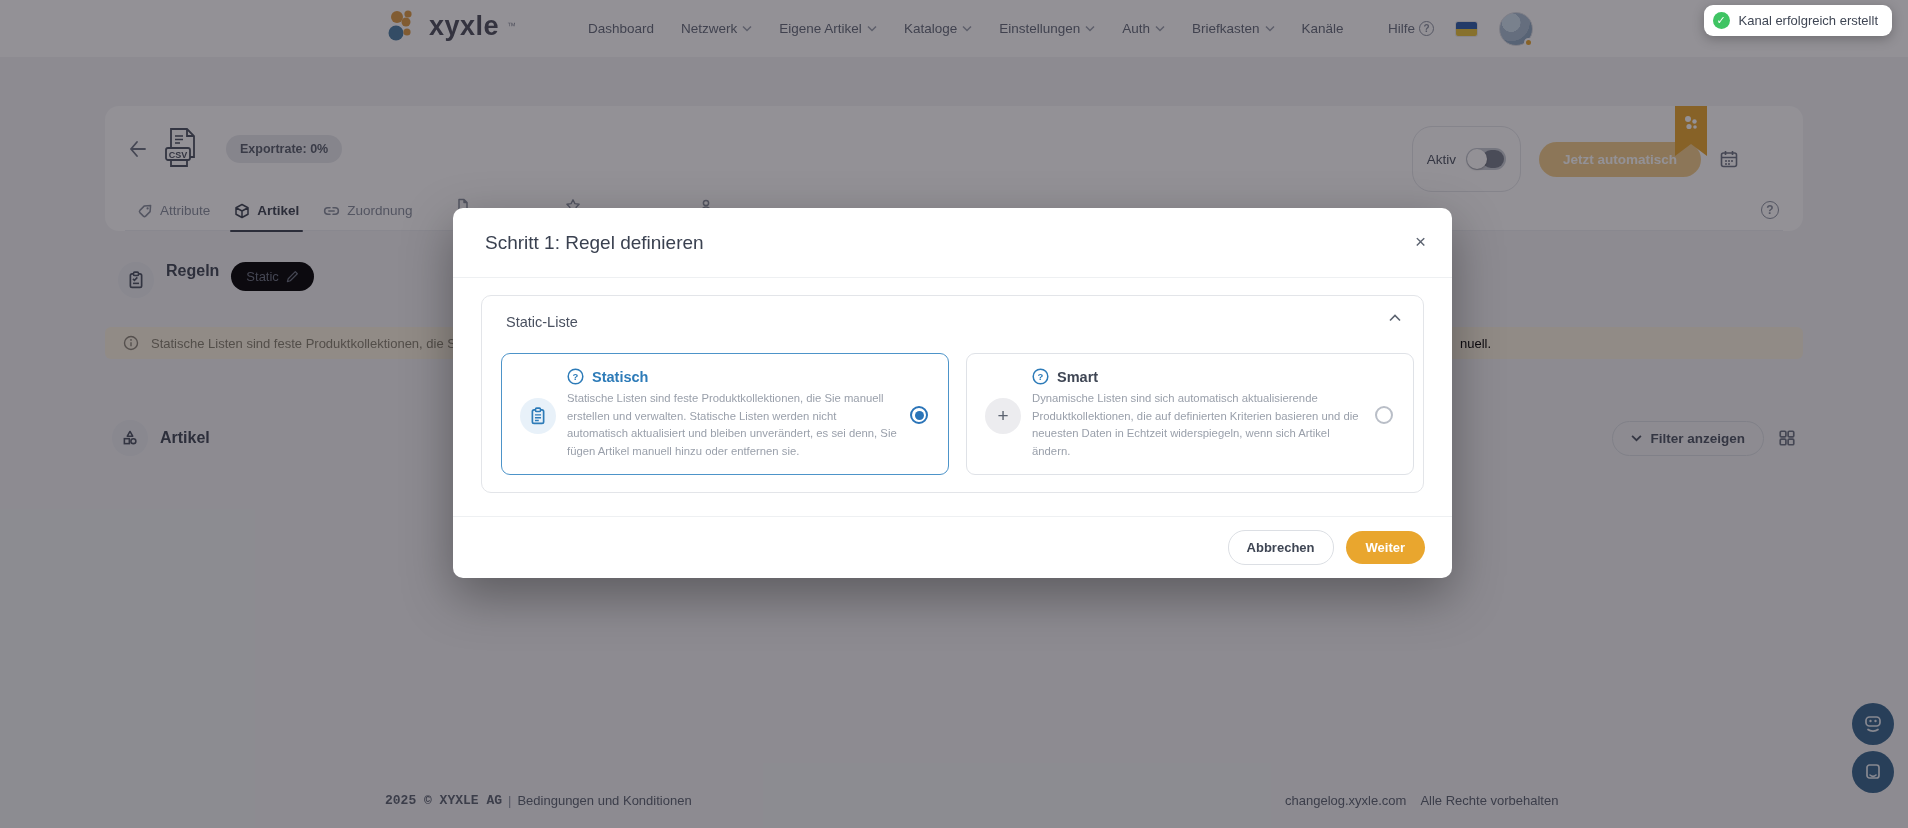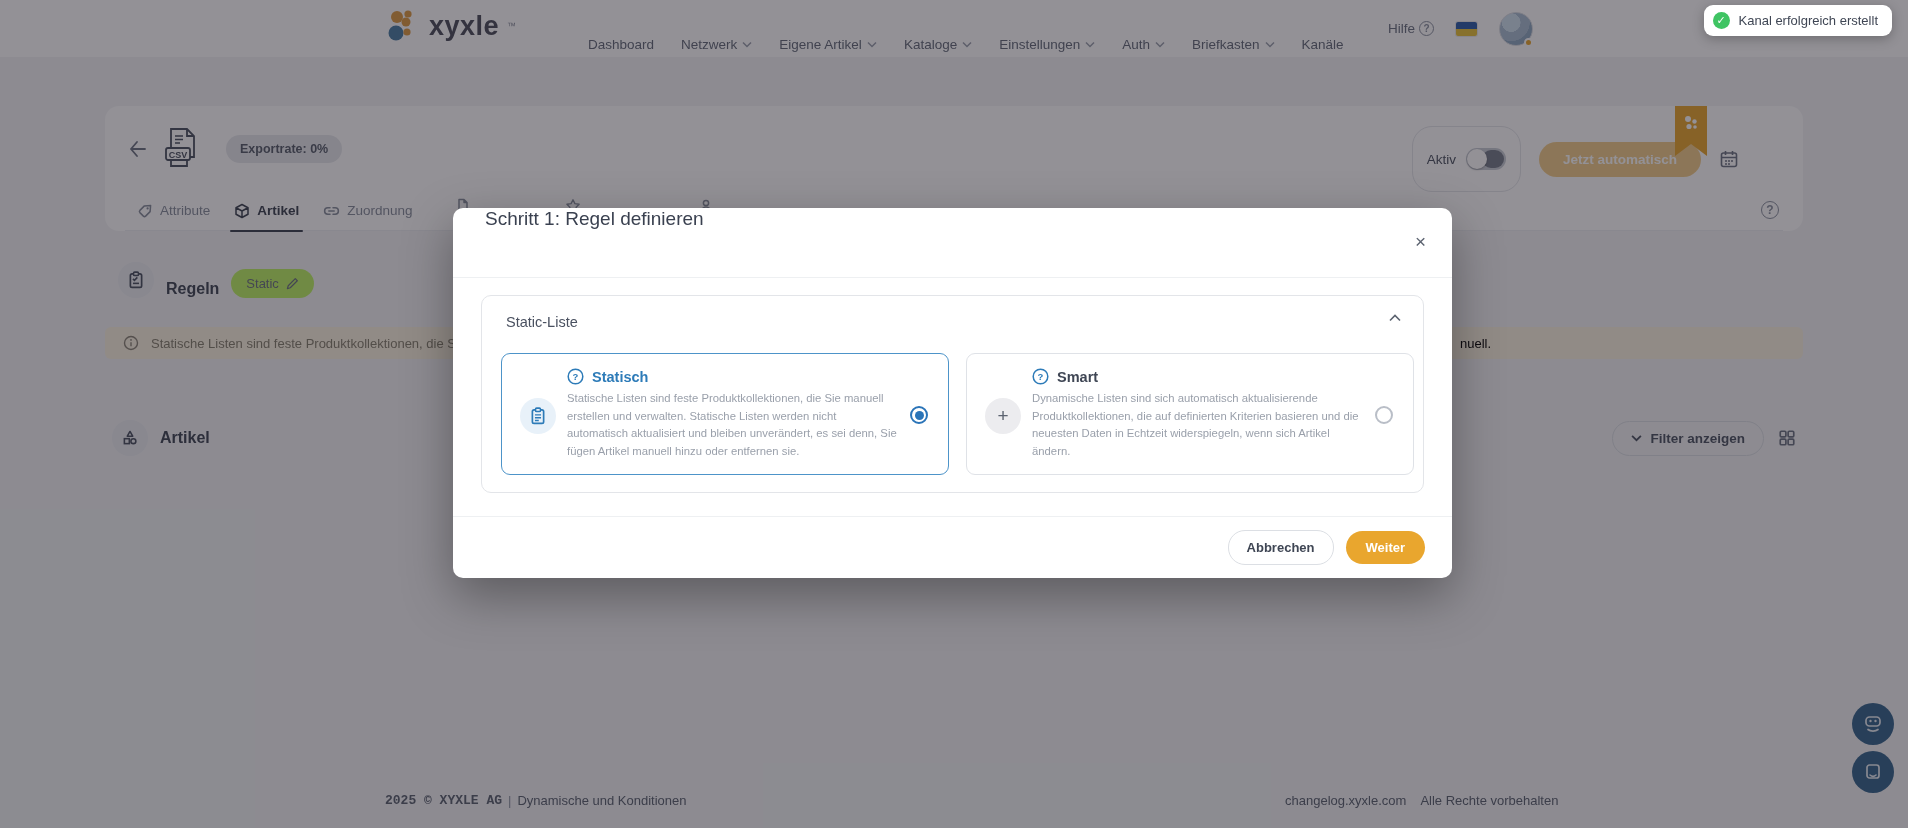--- a/index.html
+++ b/index.html
@@ -12,21 +12,21 @@
   *{margin:0;padding:0;box-sizing:border-box;font-family:"Liberation Sans",sans-serif;}
   html,body{width:1908px;height:828px;}
   body{position:relative;overflow:hidden;background:#f3f4f6;}
   svg{display:block;}
 
   
   .navbar{position:absolute;left:0;top:0;width:1908px;height:57px;background:#ffffff;display:flex;align-items:center;z-index:1;}
   .brand{position:absolute;left:385px;top:8px;display:flex;align-items:center;gap:8px;}
   .brand-name{font-size:27px;font-weight:700;color:#4c4f5c;letter-spacing:.5px;}
   .brand-tm{font-size:9px;color:#8a8f9c;vertical-align:top;}
-  .nav-menu{position:absolute;left:588px;top:16px;height:57px;display:flex;align-items:center;gap:27px;}
+  .nav-menu{position:absolute;left:588px;top:0;height:57px;display:flex;align-items:center;gap:27px;}
   .nav-item{display:flex;align-items:center;gap:5px;font-size:13.5px;color:#646b7a;cursor:pointer;white-space:nowrap;}
   .nav-chevron{color:#9aa0ad;}
   .nav-right{position:absolute;right:375px;top:0;height:57px;display:flex;align-items:center;gap:22px;}
   .help-link{display:flex;align-items:center;gap:4px;font-size:13.5px;color:#6a7180;}
   .qcircle{width:15px;height:15px;border:1.4px solid #8b92a0;border-radius:50%;font-size:10px;color:#8b92a0;display:flex;align-items:center;justify-content:center;font-weight:700;}
   .flag{width:21px;height:14px;border-radius:2px;overflow:hidden;box-shadow:0 0 0 1px rgba(0,0,0,.08);}
   .flag .b{height:7px;background:#2d5ea8;}
   .flag .y{height:7px;background:#e8c23a;}
   .avatar{width:34px;height:34px;border-radius:50%;background:radial-gradient(circle at 35% 30%,#cfe0ef 0 30%,#a8bdd2 31% 60%,#8fa8c0 61%);position:relative;border:1px solid #d8dce2;}
   .avatar .dot{position:absolute;right:-1px;bottom:-2px;width:9px;height:9px;border-radius:50%;background:var(--accent-orange);border:2px solid #fff;}
@@ -49,24 +49,24 @@
   .pin{position:absolute;right:96px;top:0px;width:32px;height:50px;background:var(--accent-orange);clip-path:polygon(0 0,100% 0,100% 100%,50% 76%,0 100%);display:flex;justify-content:center;padding-top:9px;z-index:2;}
   
   .tabs{position:absolute;left:20px;bottom:0;height:40px;display:flex;align-items:center;width:1658px;border-bottom:1px solid #eceef1;}
   .tab{display:flex;align-items:center;gap:7px;font-size:13.5px;color:#878e9c;padding:0 12px;height:40px;cursor:pointer;position:relative;}
   .tab.active{color:#3b4250;font-weight:700;}
   .tab.active::after{content:"";position:absolute;left:8px;right:8px;bottom:-1px;height:2px;background:#3b4250;border-radius:1px;}
   .tabs-help{position:absolute;right:4px;top:10px;}
   .qcircle.lg{width:18px;height:18px;font-size:12px;}
 
   
-  .rules-row{position:absolute;left:118px;top:262px;display:flex;align-items:flex-end;gap:12px;z-index:1;}
+  .rules-row{position:absolute;left:118px;top:262px;display:flex;align-items:flex-start;gap:12px;z-index:1;}
   .icon-bubble{width:36px;height:36px;border-radius:50%;background:#eceef2;display:flex;align-items:center;justify-content:center;color:#4a5160;}
   .rules-title{font-size:16px;font-weight:700;color:#3f4654;}
-  .static-badge{display:flex;align-items:center;gap:7px;background:#bef264;color:#6b7280;font-size:13px;padding:7px 15px;border-radius:15px;cursor:pointer;}
+  .static-badge{display:flex;align-items:center;gap:7px;background:#000000;color:#6b7280;font-size:13px;padding:7px 15px;border-radius:15px;cursor:pointer;}
 
   .banner{position:absolute;left:105px;top:327px;width:1698px;height:32px;background:#fcf3e0;border-radius:6px;display:flex;align-items:center;z-index:1;overflow:hidden;}
   .banner-ico{margin-left:18px;color:#8a8577;flex:none;}
   .banner-text{margin-left:12px;font-size:13px;color:#85806f;white-space:nowrap;}
   .banner-right{position:absolute;left:1355px;font-size:13px;color:#000000;white-space:nowrap;}
 
   .articles-row{position:absolute;left:112px;top:420px;width:1684px;display:flex;align-items:center;z-index:1;}
   .articles-title{font-size:16px;font-weight:700;color:#3f4654;margin-left:12px;}
   .articles-spacer{flex:1;}
   .filter-btn{display:flex;align-items:center;gap:8px;border:1px solid #dcdfe4;border-radius:18px;padding:9px 18px;font-size:13.5px;font-weight:700;color:#4d5462;background:transparent;cursor:pointer;}
@@ -82,21 +82,21 @@
   .fab{position:absolute;left:1852px;width:42px;height:42px;border-radius:50%;background:#35648c;color:#e8eef4;display:flex;align-items:center;justify-content:center;cursor:pointer;z-index:1;}
   .fab.robot{top:703px;}
   .fab.chat{top:751px;}
 
   
   .ghost-tab{position:absolute;display:flex;align-items:center;gap:7px;color:#878e9c;z-index:1;}
 
   
   .overlay{position:absolute;inset:0;background:rgba(25,22,31,.47);z-index:50;}
   .modal{position:absolute;left:453px;top:208px;width:999px;height:370px;background:#ffffff;border-radius:10px;box-shadow:0 18px 50px rgba(0,0,0,.35);z-index:100;}
-  .modal-head{position:absolute;left:0;top:0;width:100%;height:70px;display:flex;align-items:flex-start;border-bottom:1px solid #eef0f2;}
+  .modal-head{position:absolute;left:0;top:0;width:100%;height:70px;display:flex;align-items:center;border-bottom:1px solid #eef0f2;}
   .modal-title{margin-left:32px;font-size:19px;font-weight:500;color:#3a4150;}
   .modal-close{position:absolute;right:26px;top:24px;font-size:19px;color:#5c märkte;color:#5c6370;cursor:pointer;line-height:1;}
   .section-box{position:absolute;left:28px;top:87px;width:943px;height:198px;border:1px solid #e3e5e9;border-radius:10px;}
   .section-label{position:absolute;left:24px;top:18px;font-size:14.5px;color:#4a5160;}
   .section-chevron{position:absolute;right:22px;top:18px;color:#5c6370;cursor:pointer;}
   .opt-card{position:absolute;top:57px;width:448px;height:122px;border-radius:9px;background:#fff;cursor:pointer;}
   .opt-card.selected{border:1.5px solid #4d94c9;}
   .opt-card.unselected{border:1px solid #dfe2e7;}
   .opt-card.c1{left:19px;}
   .opt-card.c2{left:484px;}
@@ -364,21 +364,21 @@
         <rect x="2" y="9" width="5" height="5" rx="1" fill="none" stroke="currentColor" stroke-width="1.5"></rect>
         <rect x="9" y="9" width="5" height="5" rx="1" fill="none" stroke="currentColor" stroke-width="1.5"></rect>
       </svg>
   </span>
 </div>
 
 <div class="footer">
   <div class="footer-left">
     <b>2025 © XYXLE AG</b>
     <span class="footer-sep">|</span>
-    <span>Dynamische und Konditionen</span>
+    <span>Bedingungen und Konditionen</span>
   </div>
   <div class="footer-right">
     <span>changelog.xyxle.com</span>
     <span>Alle Rechte vorbehalten</span>
   </div>
 </div>
 
 <div class="fab robot">
   <svg width="22" height="22" viewBox="0 0 22 22">
       <rect x="4" y="4" width="14" height="9" rx="3.5" fill="none" stroke="currentColor" stroke-width="1.7"></rect>

